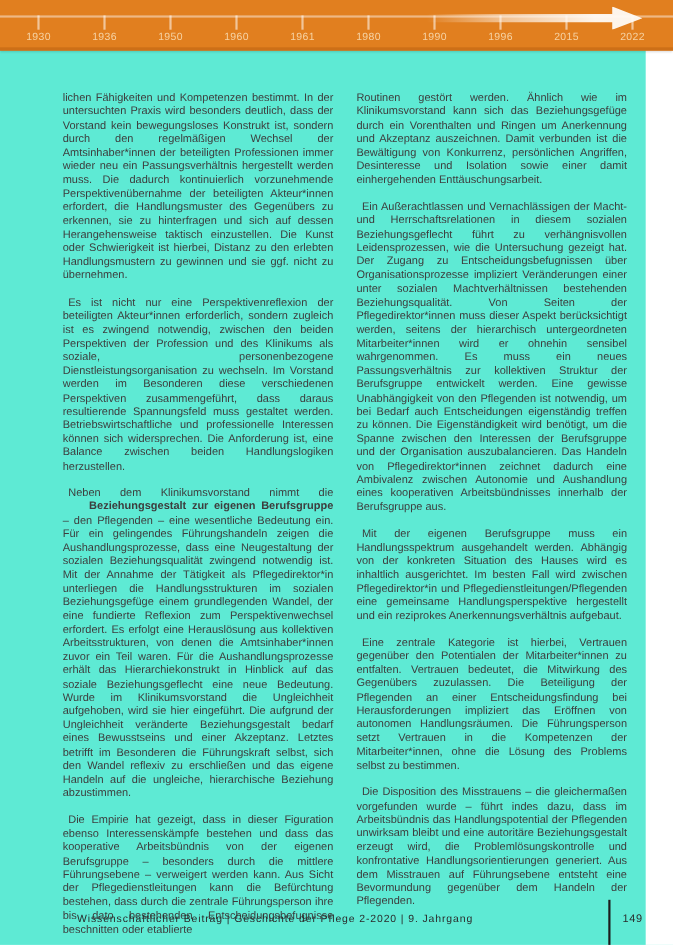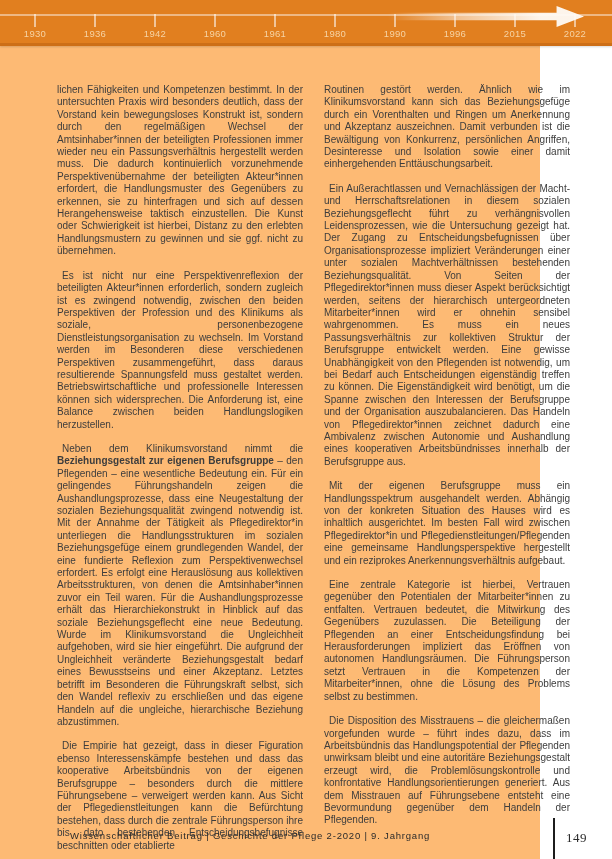--- a/index.html
+++ b/index.html
@@ -3,21 +3,21 @@
 <meta charset="utf-8">
 <style>
   html,body{margin:0;padding:0;}
   body{
     width:612px;height:859px;
     background:#ffffff;
     font-family:"Liberation Sans","DejaVu Sans",sans-serif;
     position:relative;
     overflow:hidden;
   }
-  .page{position:relative;width:540px;height:859px;background:#fdba74;}
+  .page{position:relative;width:587px;height:859px;background:#5eead4;}
 
   
   .timeline-banner{
     position:absolute;left:0;top:0;width:612px;height:46px;
     background:#e17f1f;
     border-bottom:3px solid #cd6f17;
     box-sizing:border-box;
     box-shadow:0 1px 2px rgba(0,0,0,0.15);
   }
   .axis-line{
@@ -54,55 +54,55 @@
     position:absolute;top:0;width:246px;
     font-size:10px;line-height:12.4px;
     text-align:justify;
     hyphens:auto;
     -webkit-hyphens:auto;
   }
   .column.left{left:57px;}
   .column.right{left:324px;}
   .column p{margin:0 0 12px 0;}
   .column p.indent{text-indent:5px;}
-  .keyphrase{font-weight:700;}
+  .keyphrase{font-weight:700;margin-left:24px;}
 
   
   .footer-meta{
     position:absolute;left:70px;top:830px;width:440px;
     font-size:9.5px;letter-spacing:0.8px;color:#2a2a2a;
   }
   .footer-divider{
     position:absolute;left:553px;top:818px;width:1.5px;height:41px;
     background:#1c1c1c;
   }
   .page-number{
     position:absolute;left:566px;top:830px;
-    font-size:13px;letter-spacing:0.5px;color:#2a2a2a;font-family:Liberation Serif, serif;
+    font-size:10px;letter-spacing:0.5px;color:#2a2a2a;
   }
 </style>
 </head>
 <body>
 
 <div class="page">
 
   <header class="timeline-banner">
     <div class="axis-line"></div>
 
     <div class="year-cell" style="left:13px">
         <div class="tick"></div>
         <span class="year-label">1930</span>
       </div>
     <div class="year-cell" style="left:73px">
         <div class="tick"></div>
         <span class="year-label">1936</span>
       </div>
     <div class="year-cell" style="left:133px">
         <div class="tick"></div>
-        <span class="year-label">1942</span>
+        <span class="year-label">1950</span>
       </div>
     <div class="year-cell" style="left:193px">
         <div class="tick"></div>
         <span class="year-label">1960</span>
       </div>
     <div class="year-cell" style="left:253px">
         <div class="tick"></div>
         <span class="year-label">1961</span>
       </div>
     <div class="year-cell" style="left:313px">

